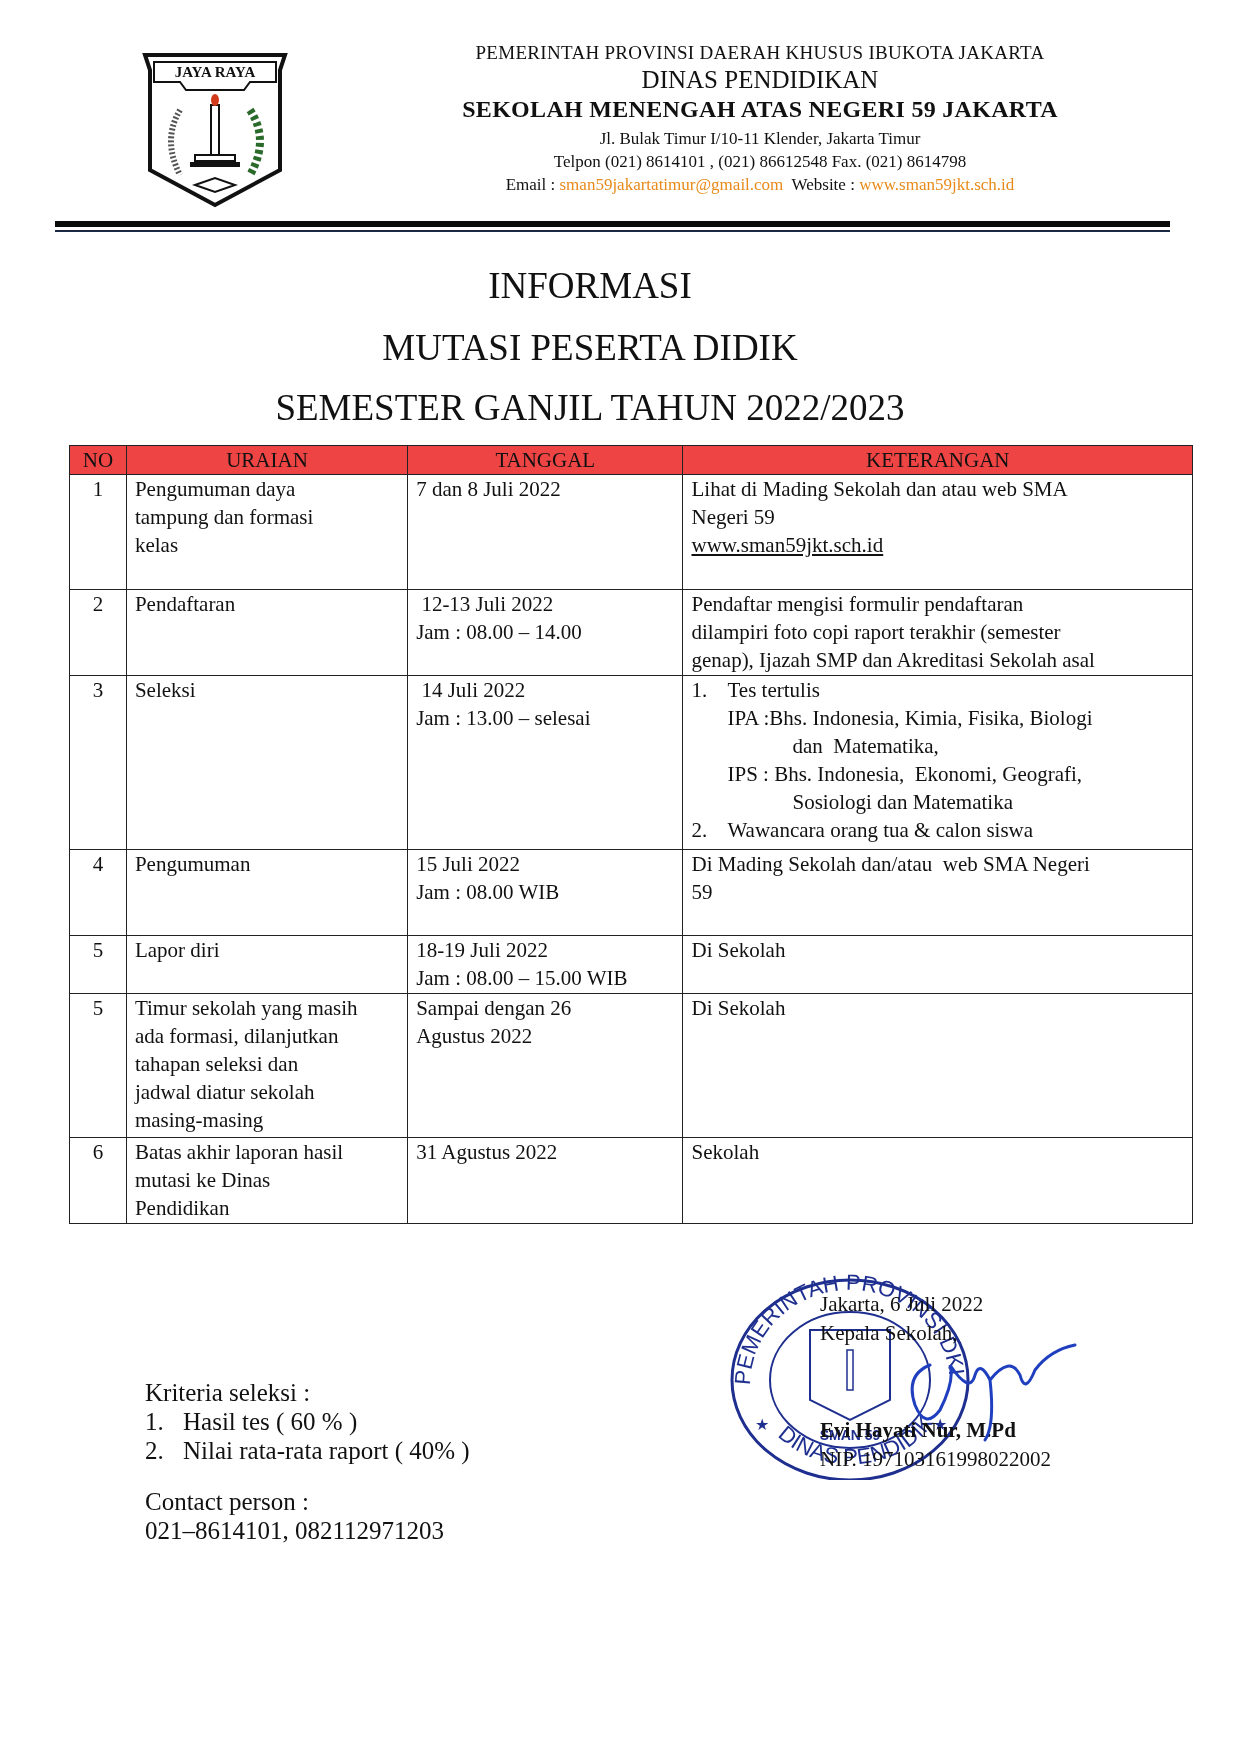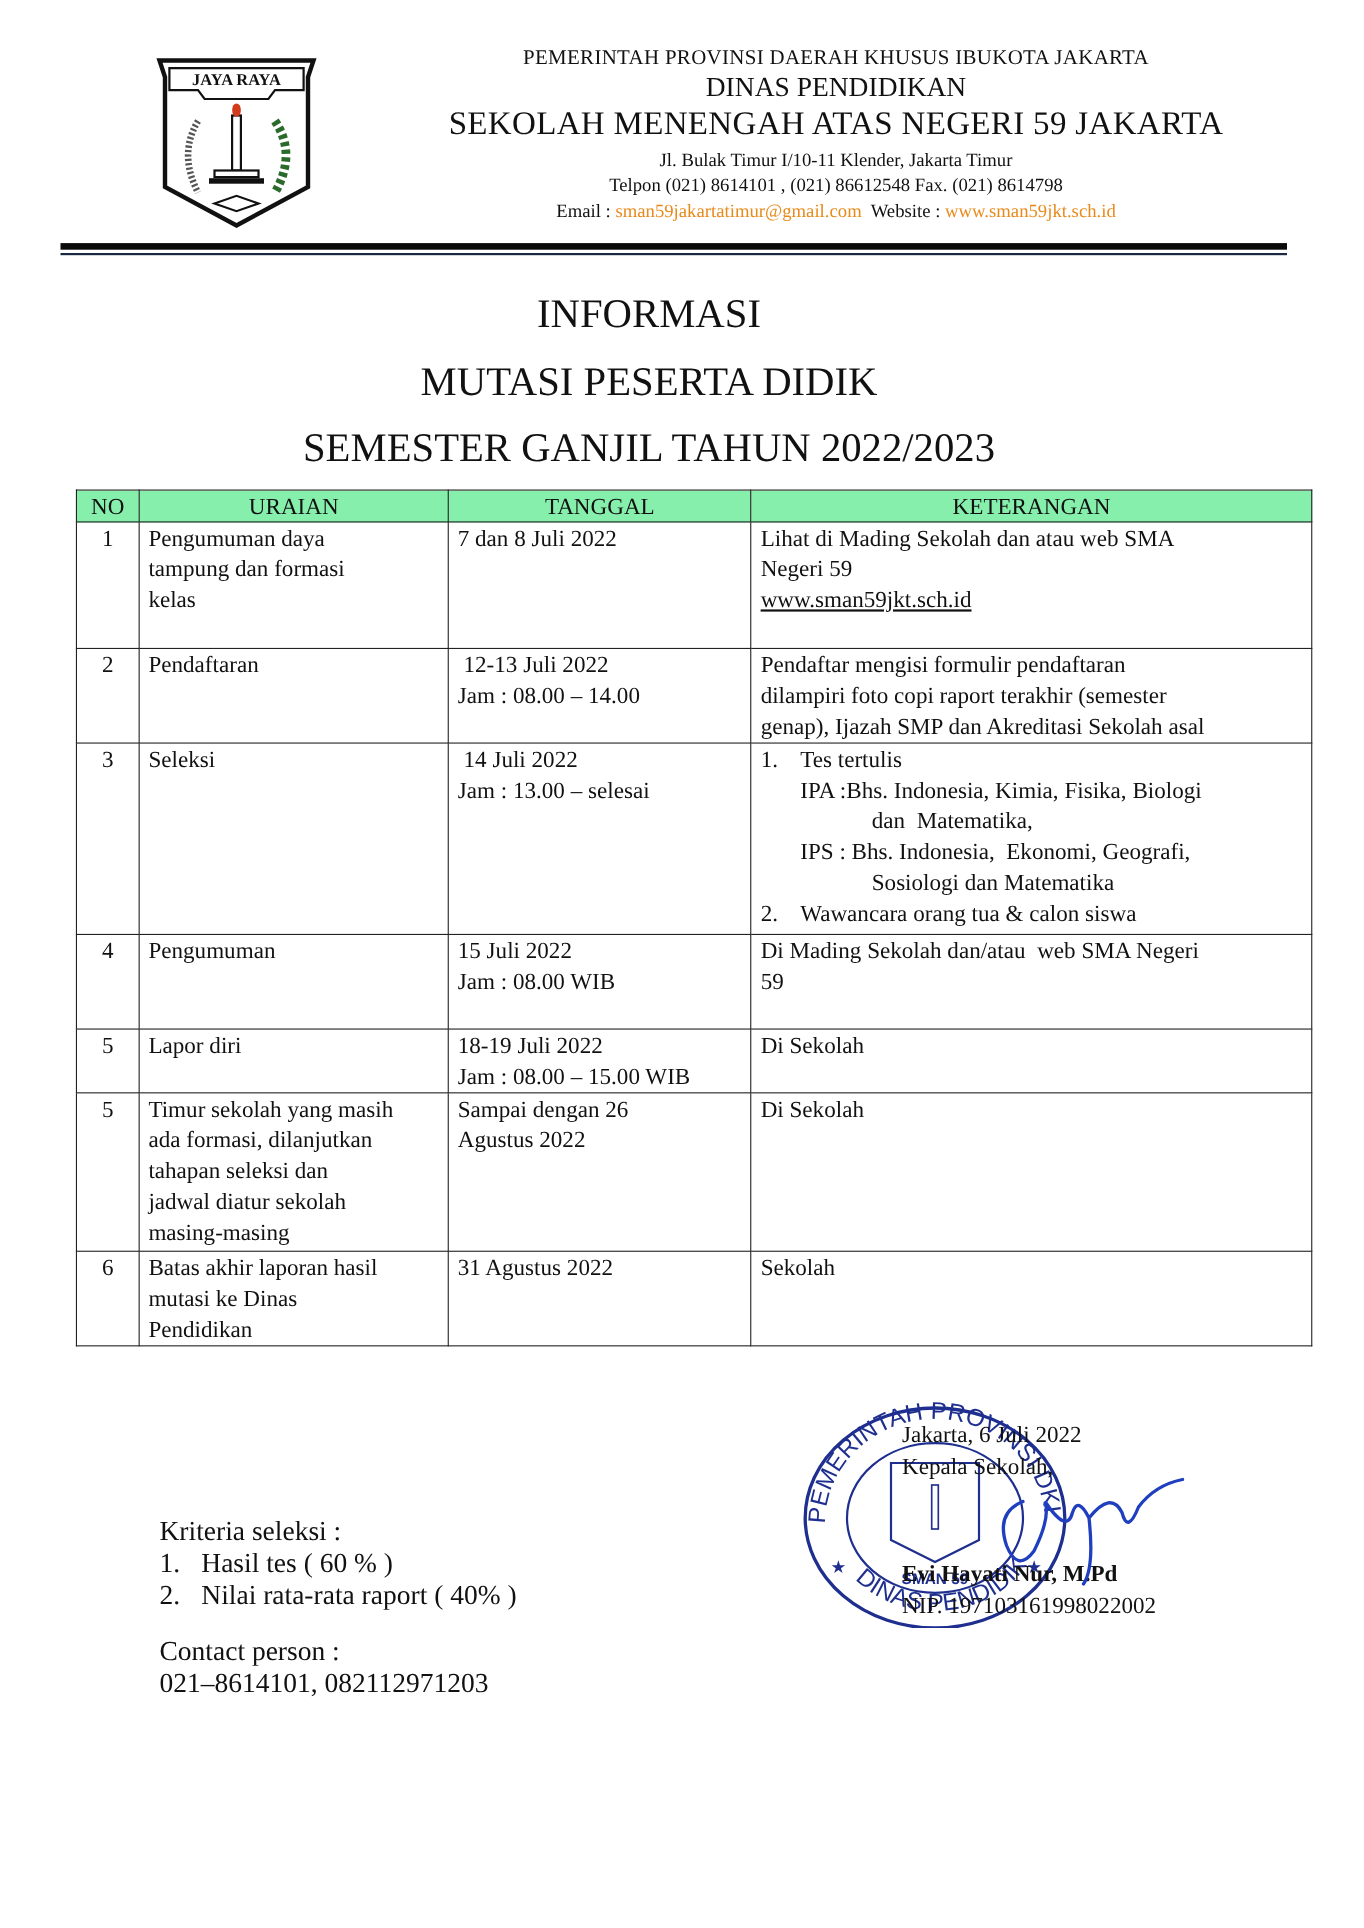--- a/index.html
+++ b/index.html
@@ -4,35 +4,35 @@
 <style>
   html, body { margin: 0; padding: 0; background: #ffffff; }
   body {
     width: 1240px; height: 1753px; position: relative; overflow: hidden;
     font-family: "Liberation Serif", "DejaVu Serif", serif; color: #111;
   }
   .logo { position: absolute; left: 140px; top: 50px; width: 150px; height: 160px; }
   .letterhead { position: absolute; left: 330px; top: 40px; width: 860px; text-align: center; }
   .lh1 { font-size: 19px; letter-spacing: 0.3px; margin-top: 2px; }
   .lh2 { font-size: 25px; margin-top: 2px; }
-  .lh3 { font-size: 30px; font-weight: normal; margin-top: 2px; letter-spacing: 0.3px; }
+  .lh3 { font-size: 24px; font-weight: bold; margin-top: 2px; letter-spacing: 0.3px; }
   .lh4 { font-size: 17px; margin-top: 6px; text-align: center; }
   .lh5 { font-size: 17px; margin-top: 3px; }
   .lh6 { font-size: 17px; margin-top: 3px; }
   .link { color: #e88a1a; }
   .rule-thick { position: absolute; left: 55px; top: 221px; width: 1115px; height: 6px; background: #0a0a0a; }
   .rule-thin { position: absolute; left: 55px; top: 230px; width: 1115px; height: 2px; background: #1a2a44; }
   .title { position: absolute; left: 0; width: 1180px; text-align: center; font-weight: normal; font-size: 37px; }
   .t1 { top: 264px; } .t2 { top: 326px; } .t3 { top: 386px; }
   table.sched {
     position: absolute; left: 69px; top: 445px; width: 1124px;
     border-collapse: collapse; font-size: 21px; line-height: 28px;
   }
   table.sched th, table.sched td { border: 1.5px solid #222; vertical-align: top; padding: 0 8px; }
-  table.sched th { background: #86efac; font-weight: normal; height: 28px; padding: 0 4px; text-align: center; }
+  table.sched th { background: #ef4444; font-weight: normal; height: 28px; padding: 0 4px; text-align: center; }
   td.no { text-align: center; width: 40px; }
   col.c1 { width: 56px; } col.c2 { width: 282px; } col.c3 { width: 276px; } col.c4 { width: 510px; }
   .list-item { display: flex; }
   .list-num { width: 36px; flex: none; }
   .indent1 { padding-left: 36px; }
   .indent2 { padding-left: 101px; }
   .indent2b { padding-left: 101px; }
   .u { text-decoration: underline; }
   .criteria { position: absolute; left: 145px; top: 1378px; font-size: 25px; line-height: 29px; }
   .criteria .item { display: flex; }

